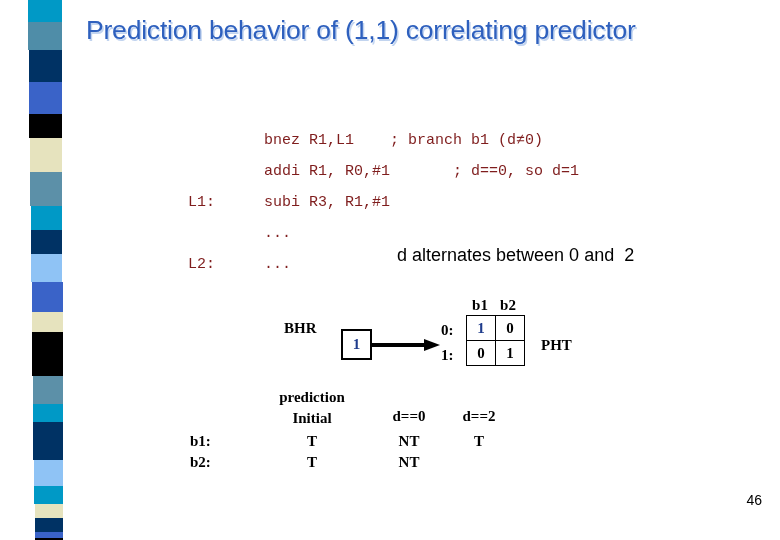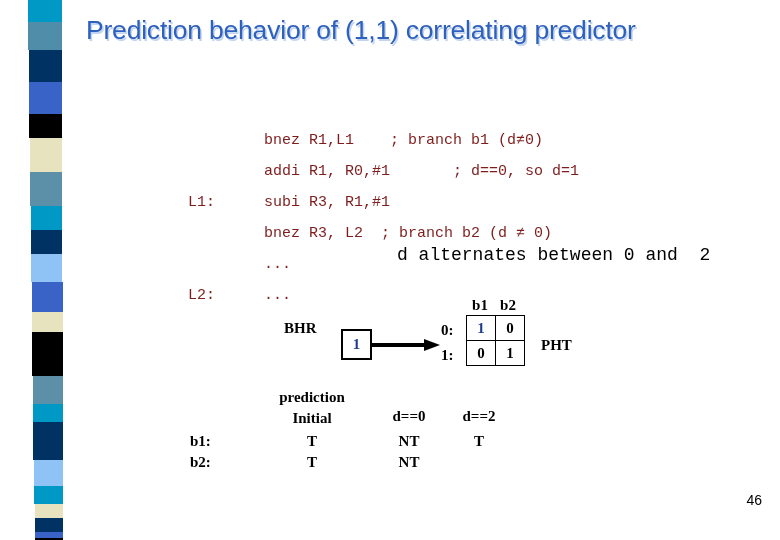--- a/index.html
+++ b/index.html
@@ -67,21 +67,21 @@
   }
   .code-text {
     white-space: pre;
   }
 
   
   #alternates-note {
     position: absolute;
     left: 397px;
     top: 245px;
-    font-family: Liberation Mono, monospace;
+    font-family: Liberation Sans, sans-serif;
     font-size: 18px;
     color: #000000;
     white-space: pre;
   }
 
   
   #bhr-label {
     position: absolute;
     left: 284px;
     top: 320px;
@@ -232,21 +232,20 @@
     <div class="band" style="top: 532px; height: 6px; background: rgb(58, 99, 200); left: 34.8963px; width: 28.0889px;"></div>
     <div class="band" style="top: 538px; height: 2px; background: rgb(0, 0, 0); left: 34.9741px; width: 28.0222px;"></div>
   </div>
 
 <div id="slide-title">Prediction behavior of (1,1) correlating predictor</div>
 
 <div id="code-listing">
     <div class="code-row"><span class="code-label"></span><span class="code-text">bnez R1,L1    ; branch b1 (d≠0)</span></div>
     <div class="code-row"><span class="code-label"></span><span class="code-text">addi R1, R0,#1       ; d==0, so d=1</span></div>
     <div class="code-row"><span class="code-label">L1:</span><span class="code-text">subi R3, R1,#1</span></div>
-    <div class="code-row"><span class="code-label"></span><span class="code-text">bnez R3, L2  ; branch b2 (d ≠ 0)</span></div>
     <div class="code-row"><span class="code-label"></span><span class="code-text">...</span></div>
     <div class="code-row"><span class="code-label">L2:</span><span class="code-text">...</span></div>
   </div>
 
 <div id="alternates-note">d alternates between 0 and  2</div>
 
 <div id="bhr-label">BHR</div>
 
 <div id="bhr-box">1</div>
 

